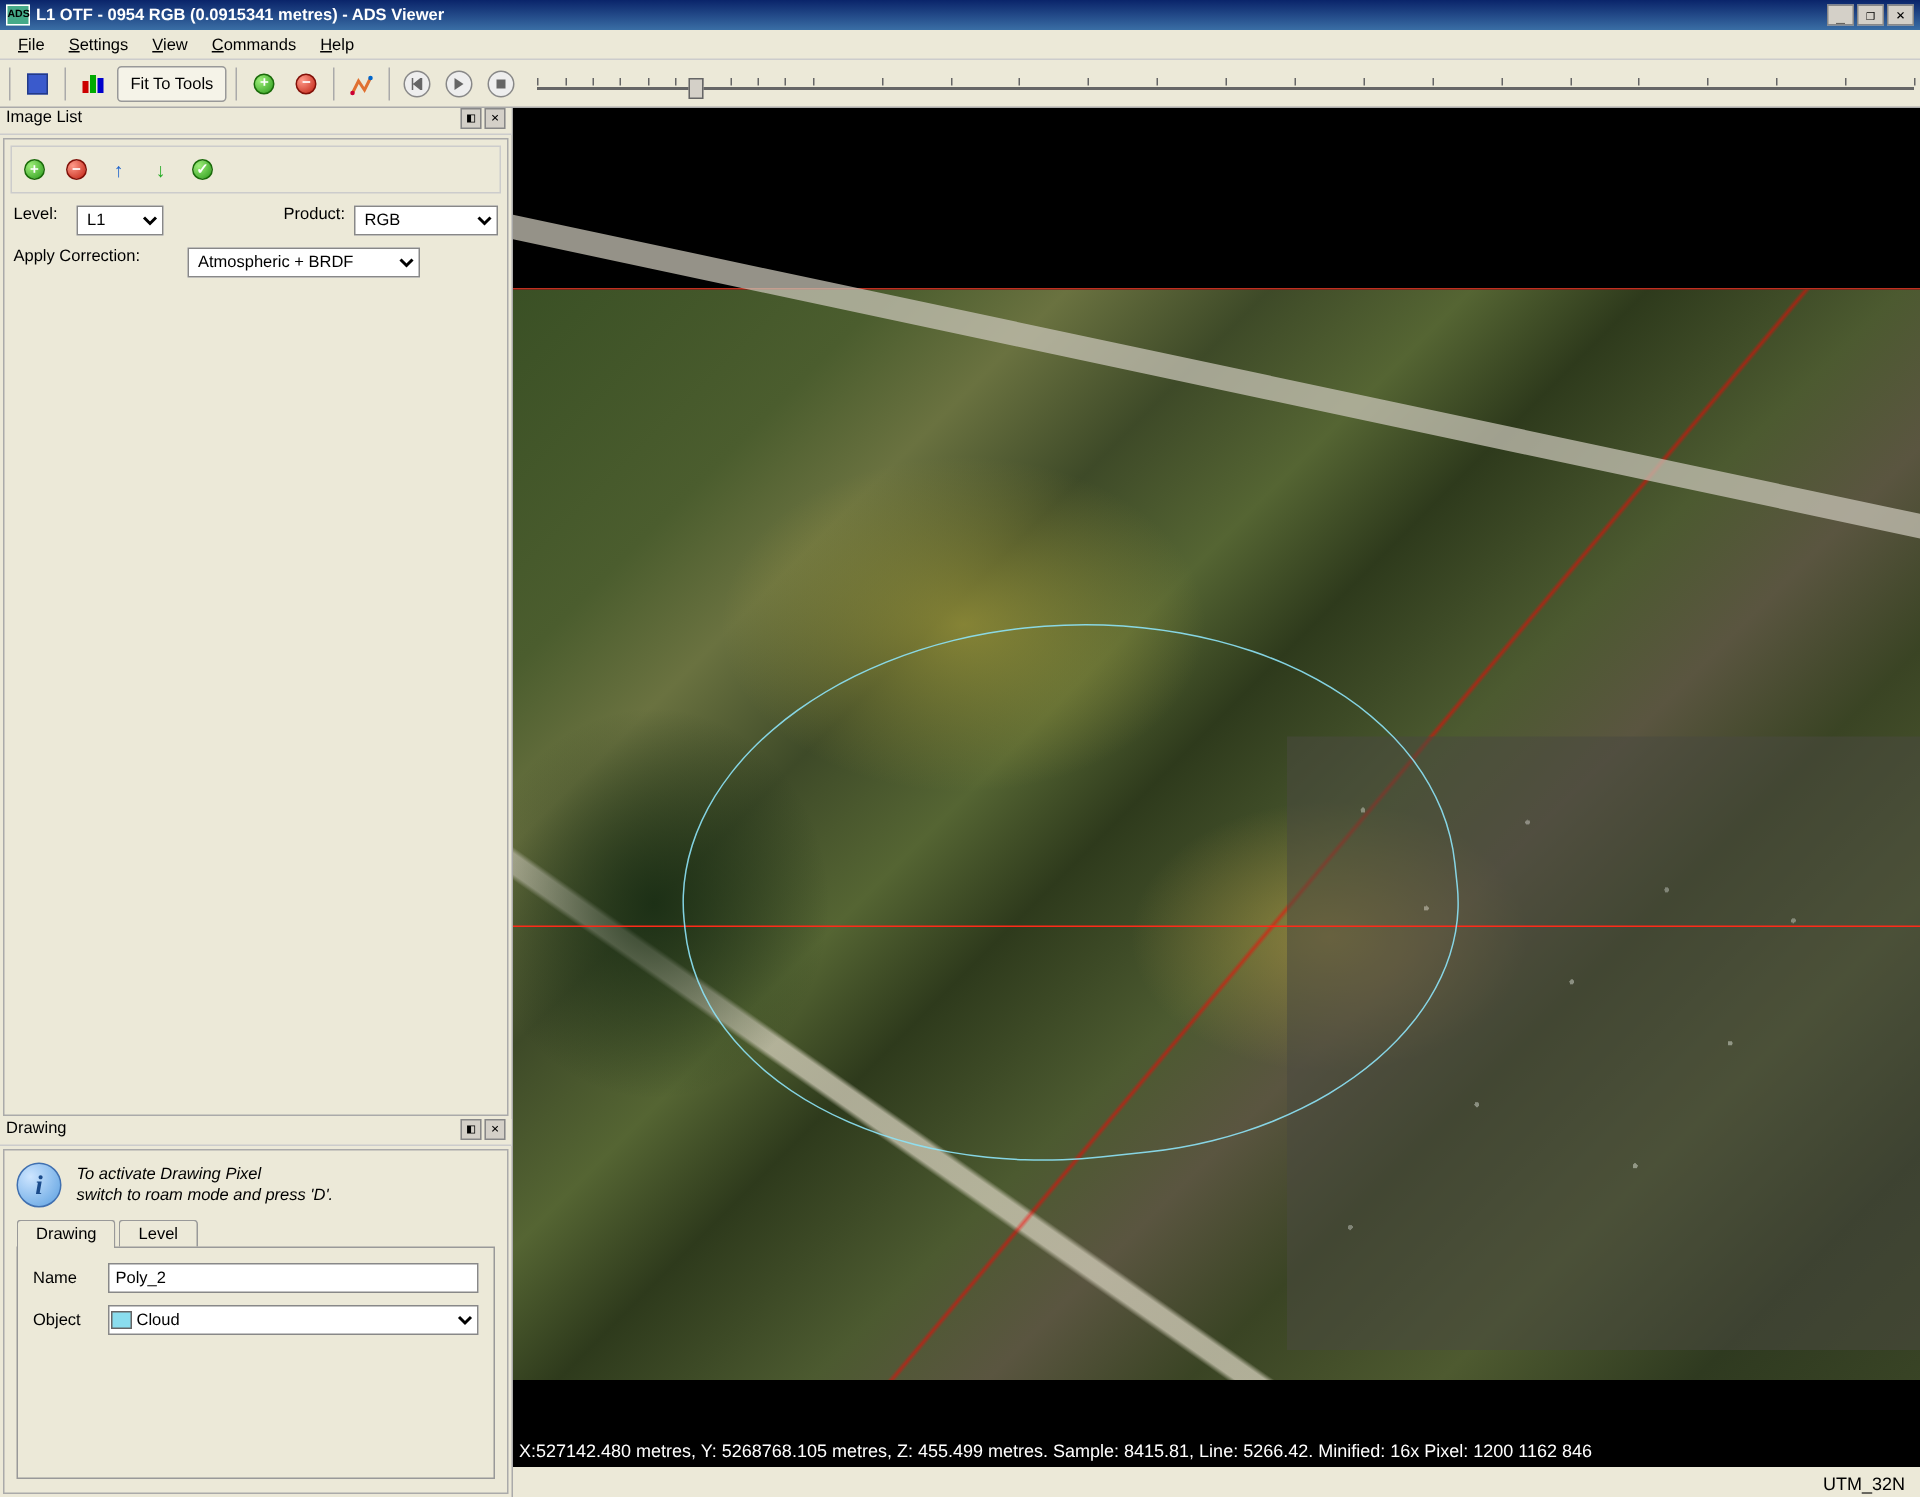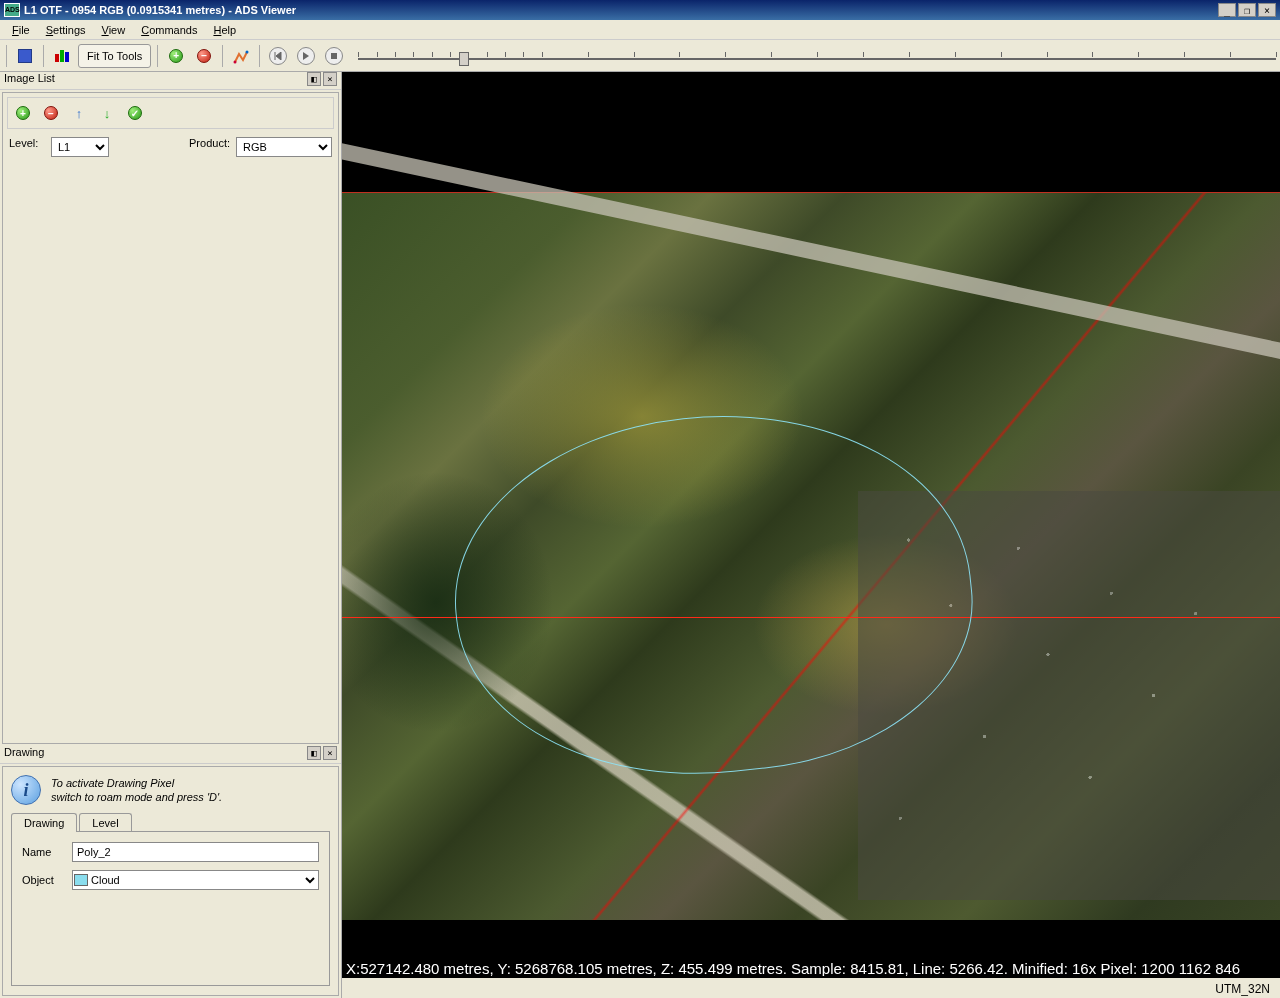--- a/index.html
+++ b/index.html
@@ -91,21 +91,21 @@
    radial-gradient(circle 4px at 10% 80%, #bbb 40%, transparent 42%),
    linear-gradient(#4a4a40,#4a4a40);
   opacity:0.55;
 }
 .road1 { position:absolute; top: 8%; left:-5%; width: 120%; height: 16px; background: #c7c3b5; transform: rotate(12deg); opacity:0.75; z-index:2;}
 .poly-overlay { position: absolute; top: 30%; left: 12%; width: 55%; height: 48%; border: 1px solid #8de3f7; border-radius: 55% 60% 50% 58%; transform: rotate(-6deg); opacity: 0.9; z-index:3;}
 .red-line-arc { position:absolute; top: 57%; left: 0; right:0; height: 1px; background: #ff2a18; z-index:3;}
 .viewer-black-bottom { position:absolute; bottom: 38px; left:0; right:0; height: 40px; background:
   linear-gradient(#000, #000);}
 
-.status { position: absolute; bottom: 22px; left: 4px; right: 4px; height: 16px; color: #fff; font-size: 15px; white-space: nowrap; overflow: hidden; z-index:5;}
+.status { position: absolute; bottom: 22px; left: 4px; right: 4px; height: 16px; color: #fff; font-size: 12px; white-space: nowrap; overflow: hidden; z-index:5;}
 .status2 { position: absolute; bottom: 2px; right: 6px; height: 16px; color: #000; font-size: 12px; background: #ece9d8; padding: 2px 4px; z-index:6;}
 .status-bar-bg { position:absolute; bottom:0; left:0; right:0; height:20px; background:#ece9d8; z-index:4;}
 
 .icon-circle { width: 14px; height: 14px; border-radius: 50%; display:inline-flex; align-items:center; justify-content:center; font-size:10px; font-weight:bold; color:#fff;}
 .ic-green { background: radial-gradient(circle at 30% 30%, #9eee7a, #2a9a1a); border:1px solid #1a6a0a;}
 .ic-red   { background: radial-gradient(circle at 30% 30%, #ff9a8a, #c02010); border:1px solid #801008;}
 .ic-bluearr { color:#2266cc; font-weight:bold; font-size:13px;}
 .ic-greenarr { color:#22aa22; font-weight:bold; font-size:13px;}
 .ic-check { background: radial-gradient(circle at 30% 30%, #9eee7a, #2a9a1a); border:1px solid #1a6a0a;}
 .ic-disk  { width:14px; height:14px; background:#3a5acc; border:1px solid #223a88;}
@@ -250,20 +250,24 @@
         <div class="img-tbtn">
             <span class="icon-circle ic-check">✓</span>
           </div>
       </div>
       <div class="form-row">
         <label>Level:</label>
         <select class="sel-level"><option>L1</option></select>
         <label class="lbl2">Product:</label>
         <select class="sel-product"><option>RGB</option></select>
       </div>
+      <div class="form-row">
+        <label class="wide">Apply Correction:</label>
+        <select class="sel-correction"><option>Atmospheric + BRDF</option></select>
+      </div>
     </div>
 
     <div class="panel-header">
       <span class="title">Drawing</span>
       <div class="pbtn">◧</div>
       <div class="pbtn">×</div>
     </div>
     <div class="drawing-panel">
       <div class="info-row">
         <div class="info-icon">i</div>

